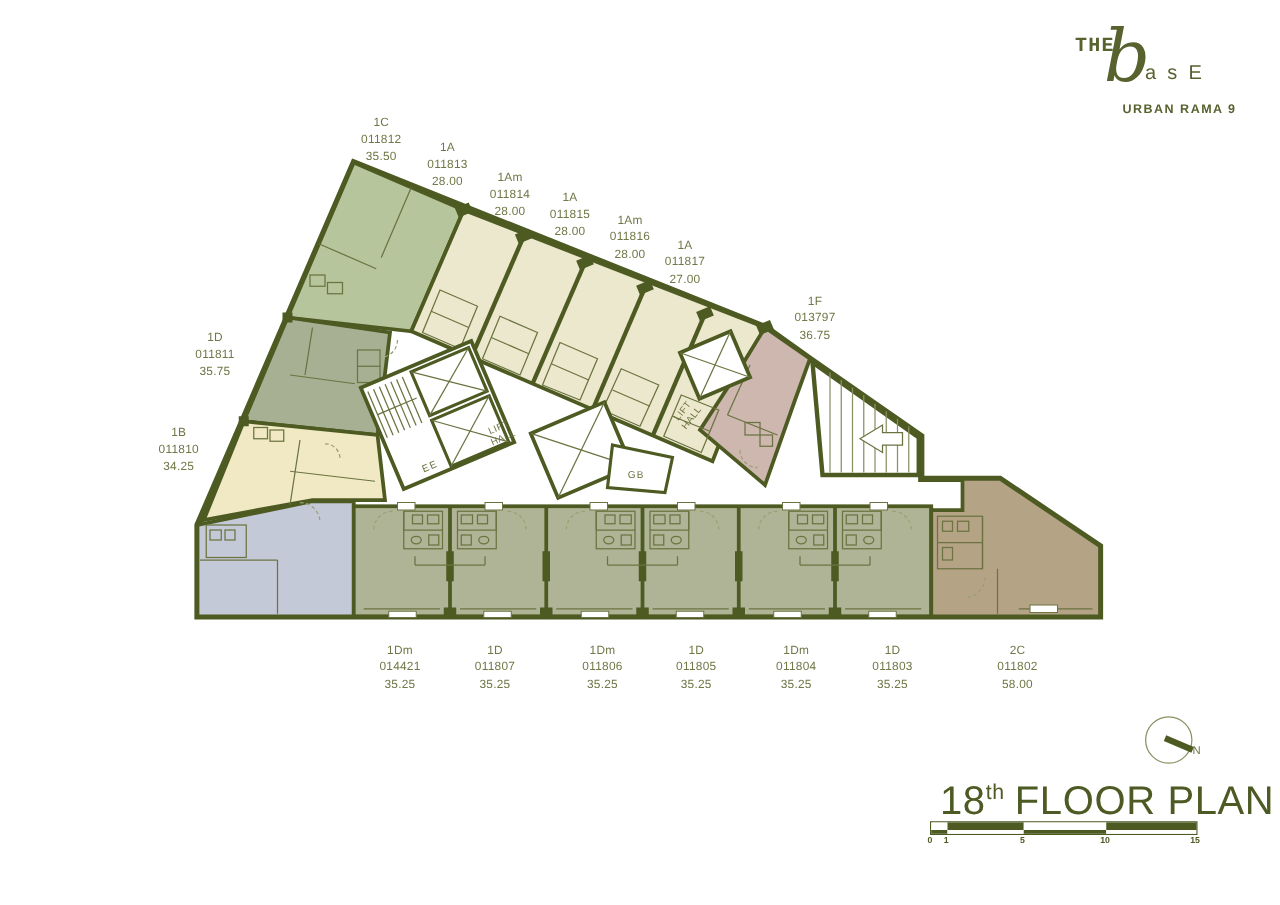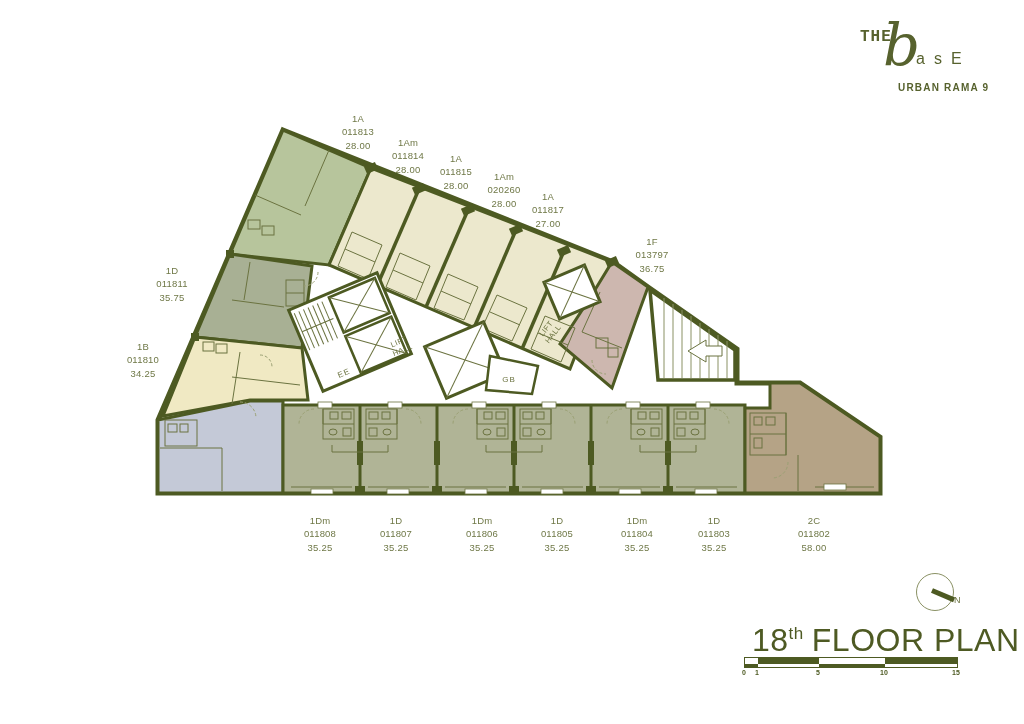--- a/index.html
+++ b/index.html
@@ -242,38 +242,43 @@
     <g transform="translate(400,344) rotate(-23)" font-size="7.5" fill="#6b7340" text-anchor="middle" letter-spacing="0.5">
       <text y="0">LIFT</text>
       <text y="9">HALL</text>
     </g>
     <g transform="translate(548,330) rotate(-52)" font-size="7.5" fill="#6b7340" text-anchor="middle" letter-spacing="0.5">
       <text y="0">LIFT</text>
       <text y="9">HALL</text>
     </g>
   </svg>
 
+  <div class="ulabel" style="left:305px;top:92px">
+      <span>1C</span>
+      <span>011812</span>
+      <span>35.50</span>
+    </div>
   <div class="ulabel" style="left:358px;top:112px">
       <span>1A</span>
       <span>011813</span>
       <span>28.00</span>
     </div>
   <div class="ulabel" style="left:408px;top:136px">
       <span>1Am</span>
       <span>011814</span>
       <span>28.00</span>
     </div>
   <div class="ulabel" style="left:456px;top:152px">
       <span>1A</span>
       <span>011815</span>
       <span>28.00</span>
     </div>
   <div class="ulabel" style="left:504px;top:170px">
       <span>1Am</span>
-      <span>020260</span>
+      <span>011816</span>
       <span>28.00</span>
     </div>
   <div class="ulabel" style="left:548px;top:190px">
       <span>1A</span>
       <span>011817</span>
       <span>27.00</span>
     </div>
   <div class="ulabel" style="left:652px;top:235px">
       <span>1F</span>
       <span>013797</span>
@@ -284,21 +289,21 @@
       <span>011811</span>
       <span>35.75</span>
     </div>
   <div class="ulabel" style="left:143px;top:340px">
       <span>1B</span>
       <span>011810</span>
       <span>34.25</span>
     </div>
   <div class="ulabel" style="left:320px;top:514px">
       <span>1Dm</span>
-      <span>011808</span>
+      <span>014421</span>
       <span>35.25</span>
     </div>
   <div class="ulabel" style="left:396px;top:514px">
       <span>1D</span>
       <span>011807</span>
       <span>35.25</span>
     </div>
   <div class="ulabel" style="left:482px;top:514px">
       <span>1Dm</span>
       <span>011806</span>

